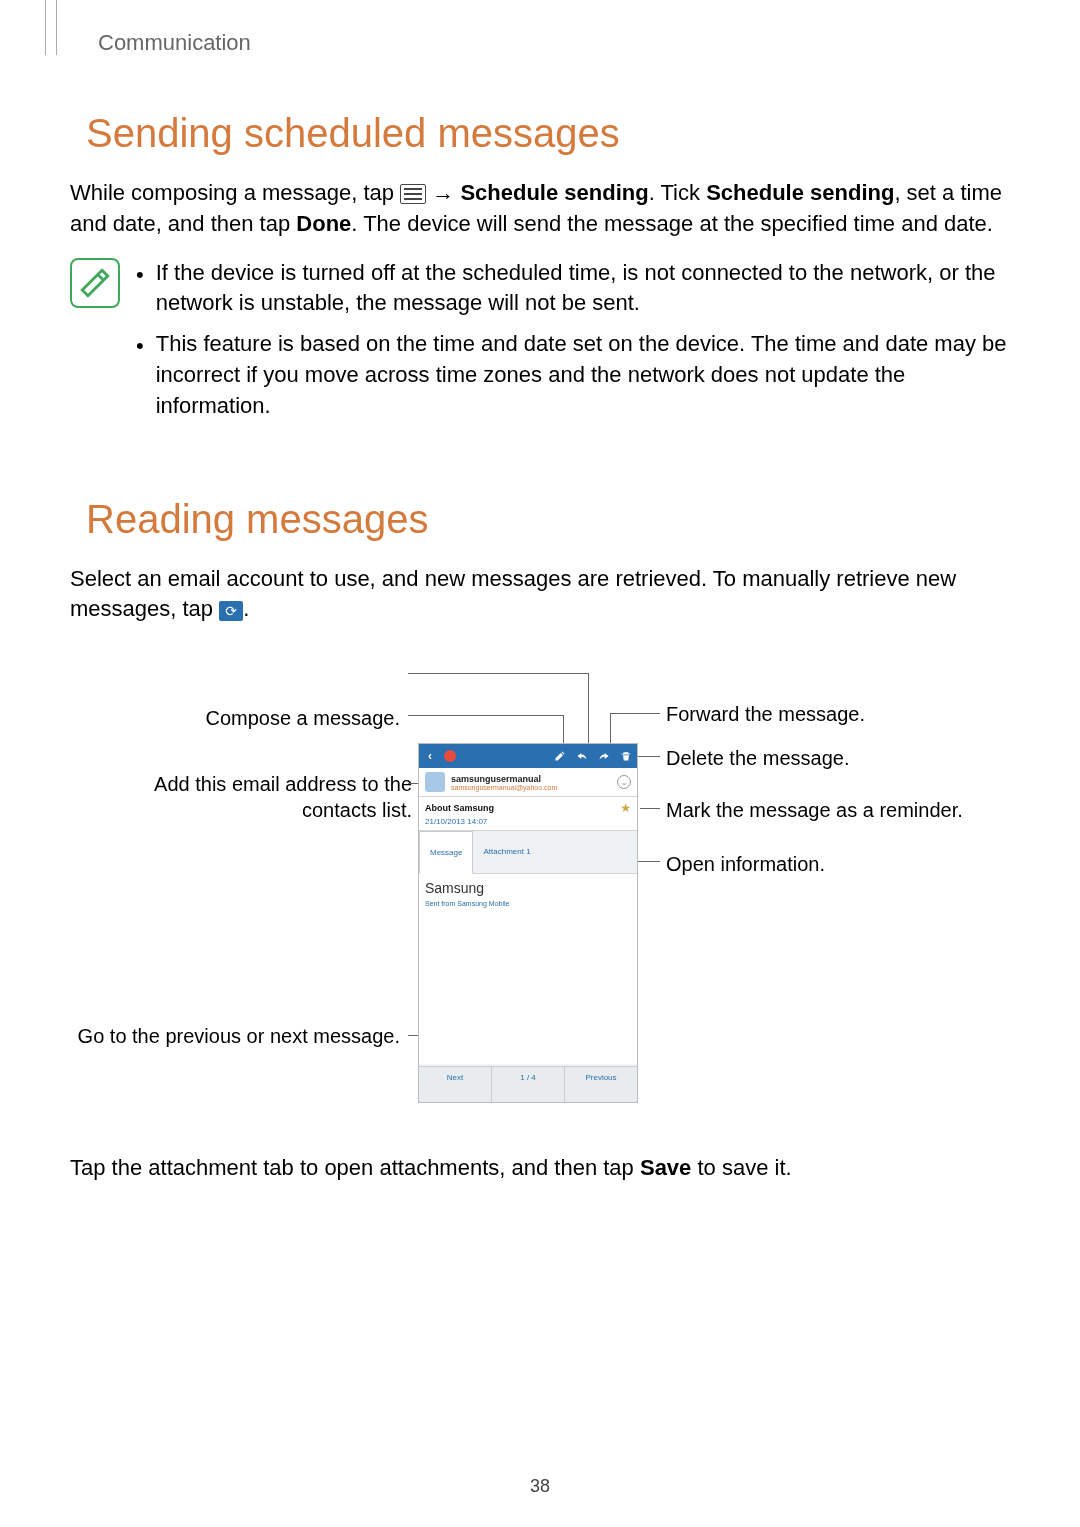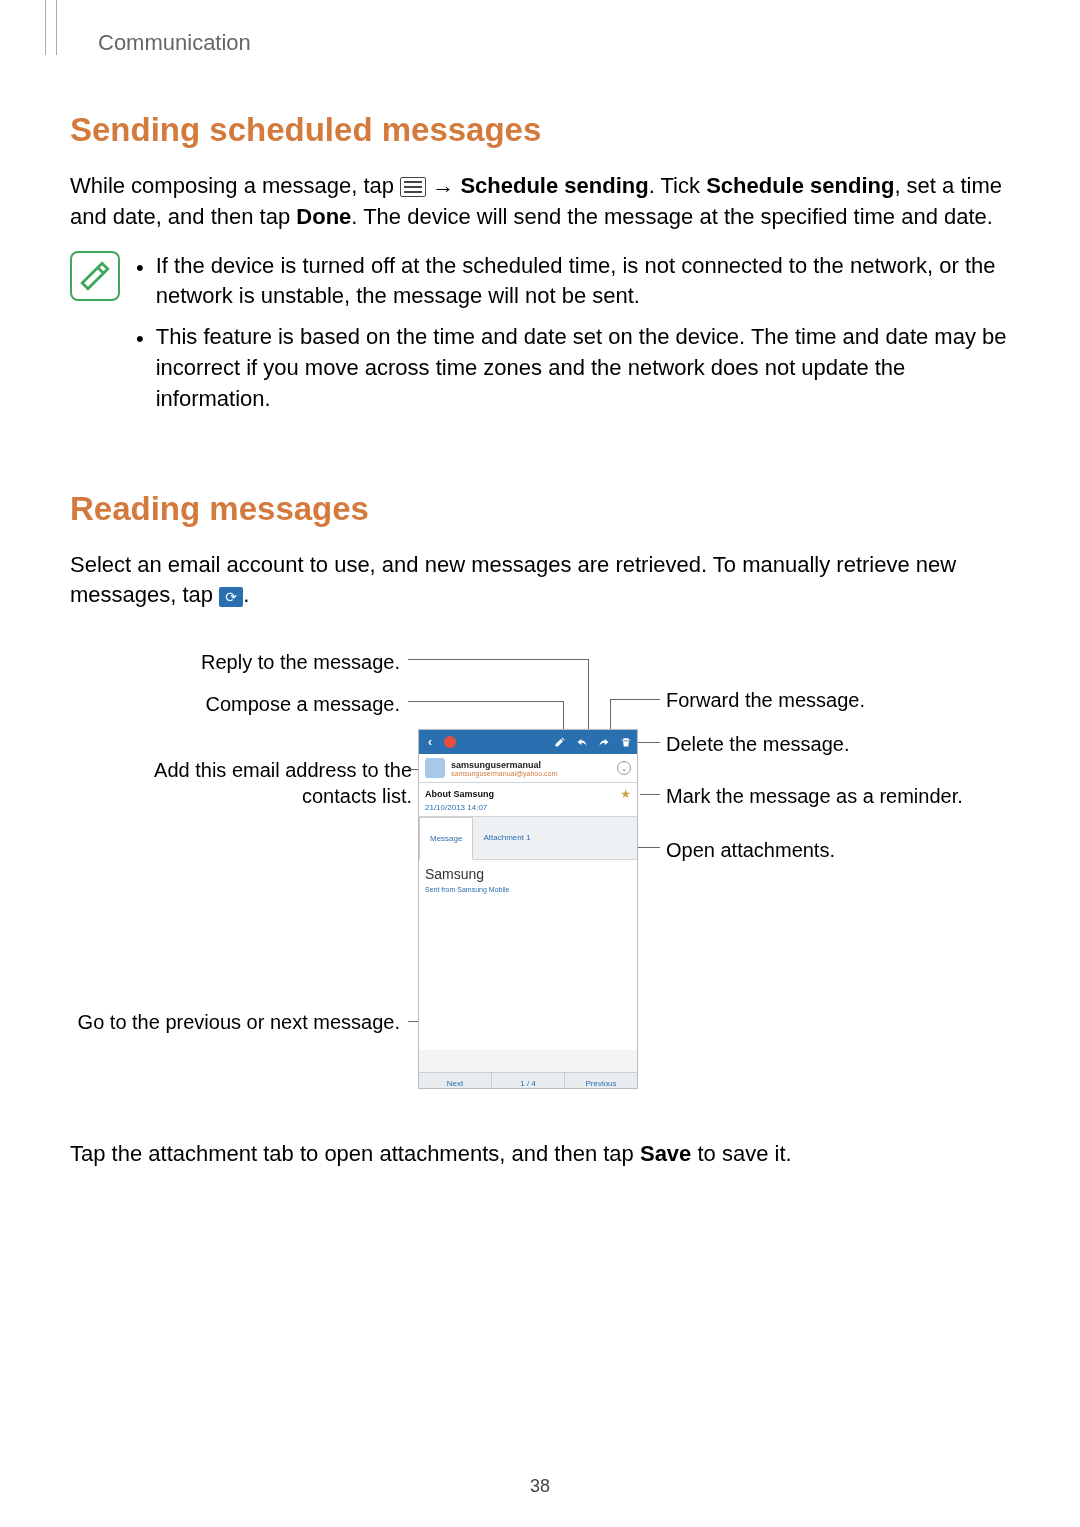--- a/index.html
+++ b/index.html
@@ -26,24 +26,25 @@
     border-left: 1px solid #aaa;
     border-right: 1px solid #aaa;
   }
   .breadcrumb {
     font-size: 22px;
     color: #666;
     margin-left: 28px;
     margin-bottom: 55px;
   }
   h2 {
-    font-size: 33px;
-    font-weight: 700;
+    font-size: 40px;
+    font-weight: 400;
     color: #d47a3d;
     margin-bottom: 22px;
+    margin-left: 16px;
   }
   p.body {
     font-size: 22px;
     line-height: 1.4;
     margin-bottom: 18px;
   }
   .bold { font-weight: 700; }
   .inline-icon {
     display: inline-flex;
     vertical-align: middle;
@@ -162,21 +163,21 @@
   .tabs .tab.active {
     background:#fff; border:1px solid #ccc; border-bottom:1px solid #fff;
     margin-bottom:-1px;
   }
   .msg-body { padding:6px; background:#fff; height:190px; }
   .msg-body .line { color:#333; font-size:14px; margin-bottom:4px;}
   .msg-body .sig { color:#2a6fb0; font-size:7px; }
   .nav-row {
     position:absolute; bottom:0; left:0; right:0;
     display:flex; background:#e8ecef; border-top:1px solid #ccc;
-    height:16px;
+    height:36px;
   }
   .nav-row div {
     flex:1; text-align:center; font-size:8px; color:#2a6fb0;
     line-height:22px;
   }
   .nav-row div + div { border-left:1px solid #ccc; }
 
   
   .callout {
     position:absolute;
@@ -239,29 +240,28 @@
 
   <h2>Reading messages</h2>
   <p class="body">
     <span>Select an email account to use, and new messages are retrieved. To manually retrieve new messages, tap </span><span class="inline-icon">
         <span class="refresh-icon-box">⟳</span>
       </span><span>.</span>
   </p>
 
   <div class="figure-wrap">
 
-    <div class="callout left" style="left:0; top:20px; width:330px;">Reply to the message.</div>
     <div class="callout left" style="left:0; top:62px; width:330px;">Compose a message.</div>
     <div class="callout left" style="left:12px; top:128px; width:330px;">Add this email address to the contacts list.</div>
     <div class="callout left" style="left:0; top:380px; width:330px;">Go to the previous or next message.</div>
 
     <div class="callout" style="left:596px; top:58px;">Forward the message.</div>
     <div class="callout" style="left:596px; top:102px;">Delete the message.</div>
     <div class="callout" style="left:596px; top:154px;">Mark the message as a reminder.</div>
-    <div class="callout" style="left:596px; top:208px;">Open attachments.</div>
+    <div class="callout" style="left:596px; top:208px;">Open information.</div>
 
     <div class="leader" style="left:338px; top:30px; width:180px;"></div>
     <div class="leader-v" style="left:518px; top:30px; height:80px;"></div>
 
     <div class="leader" style="left:338px; top:72px; width:155px;"></div>
     <div class="leader-v" style="left:493px; top:72px; height:38px;"></div>
 
     <div class="leader" style="left:555px; top:70px; width:35px;"></div>
     <div class="leader-v" style="left:540px; top:70px; height:40px;"></div>
     <div class="leader" style="left:540px; top:70px; width:15px;"></div>

